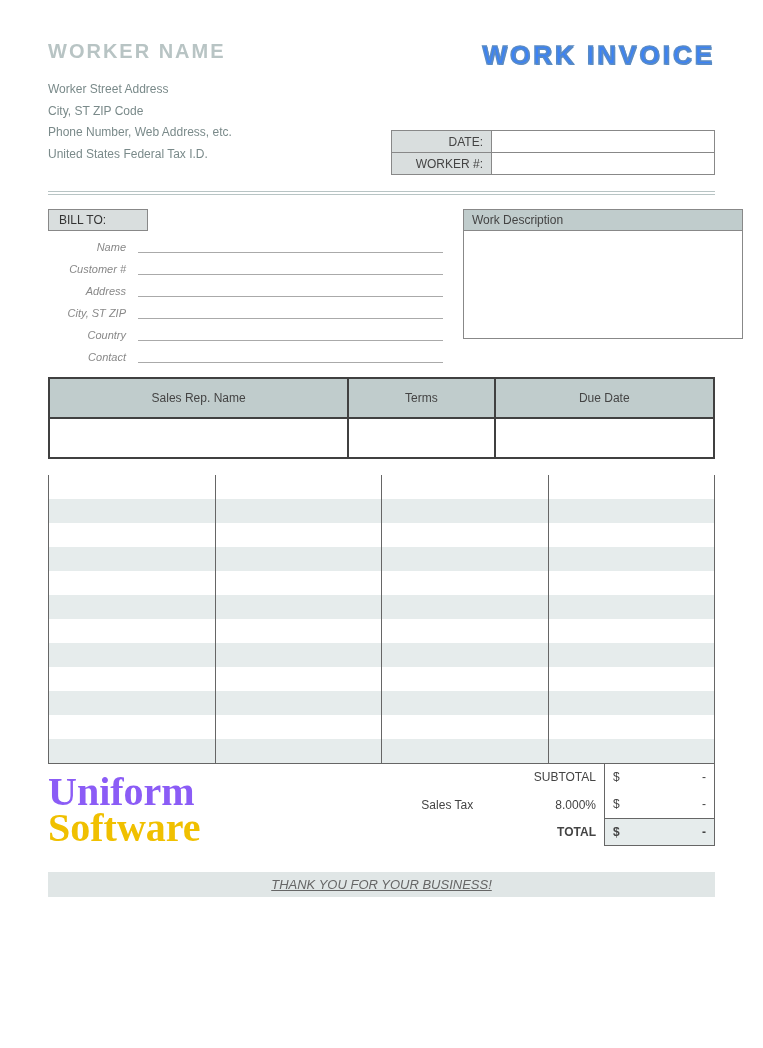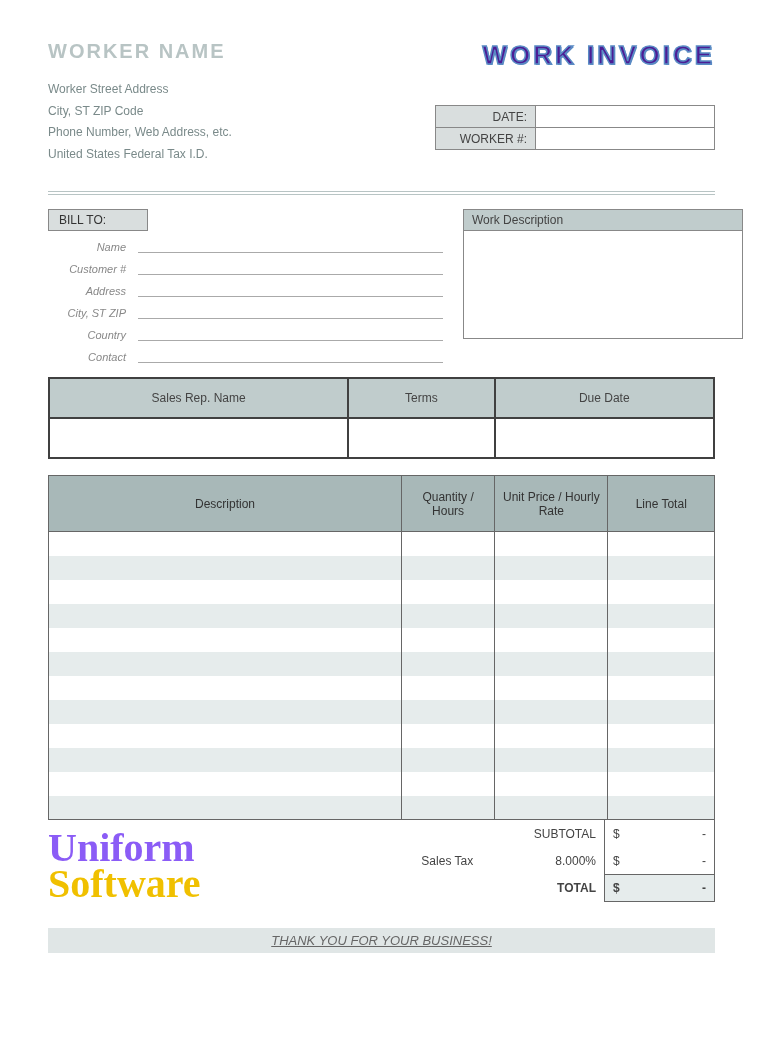--- a/index.html
+++ b/index.html
@@ -22,39 +22,39 @@
     font-weight: 900;
     letter-spacing: 2px;
     color: #b8c4c4;
     font-family: Arial, sans-serif;
   }
   .invoice-title {
     font-size: 26px;
     font-weight: 900;
     letter-spacing: 3px;
     font-family: "Arial Black", Arial, sans-serif;
-    color: #4c1d95;
+    color: #3b82f6;
     -webkit-text-stroke: 1.5px #5a8bc4;
     text-shadow: 1px 1px 0 #5a8bc4;
     margin-left: 40px;
   }
   .address-block {
     font-size: 12px;
     color: #7a8a8a;
     line-height: 1.8;
     margin-bottom: 10px;
   }
   .top-section {
     display: flex;
     justify-content: space-between;
-    align-items: center;
+    align-items: flex-end;
   }
   .meta-table {
     border-collapse: collapse;
-    width: 280px;
+    width: 324px;
     margin-top: 1px;
   }
   .meta-table td {
     border: 1px solid #888;
     padding: 2px 8px;
     height: 22px;
     font-size: 12px;
   }
   .meta-table td.label {
     background: #d9dede;
@@ -298,26 +298,20 @@
   <tr>
     <td></td>
     <td></td>
     <td></td>
   </tr>
 </tbody>
   </table>
 
 <table class="items-table">
   <tbody>
-      <tr>
-    <th class="col-desc">Description</th>
-    <th class="col-qty">Quantity / Hours</th>
-    <th class="col-rate">Unit Price / Hourly Rate</th>
-    <th class="col-total">Line Total</th>
-  </tr>
   <tr>
         <td></td>
         <td></td>
         <td></td>
         <td></td>
       </tr>
   <tr class="alt">
         <td></td>
         <td></td>
         <td></td>

